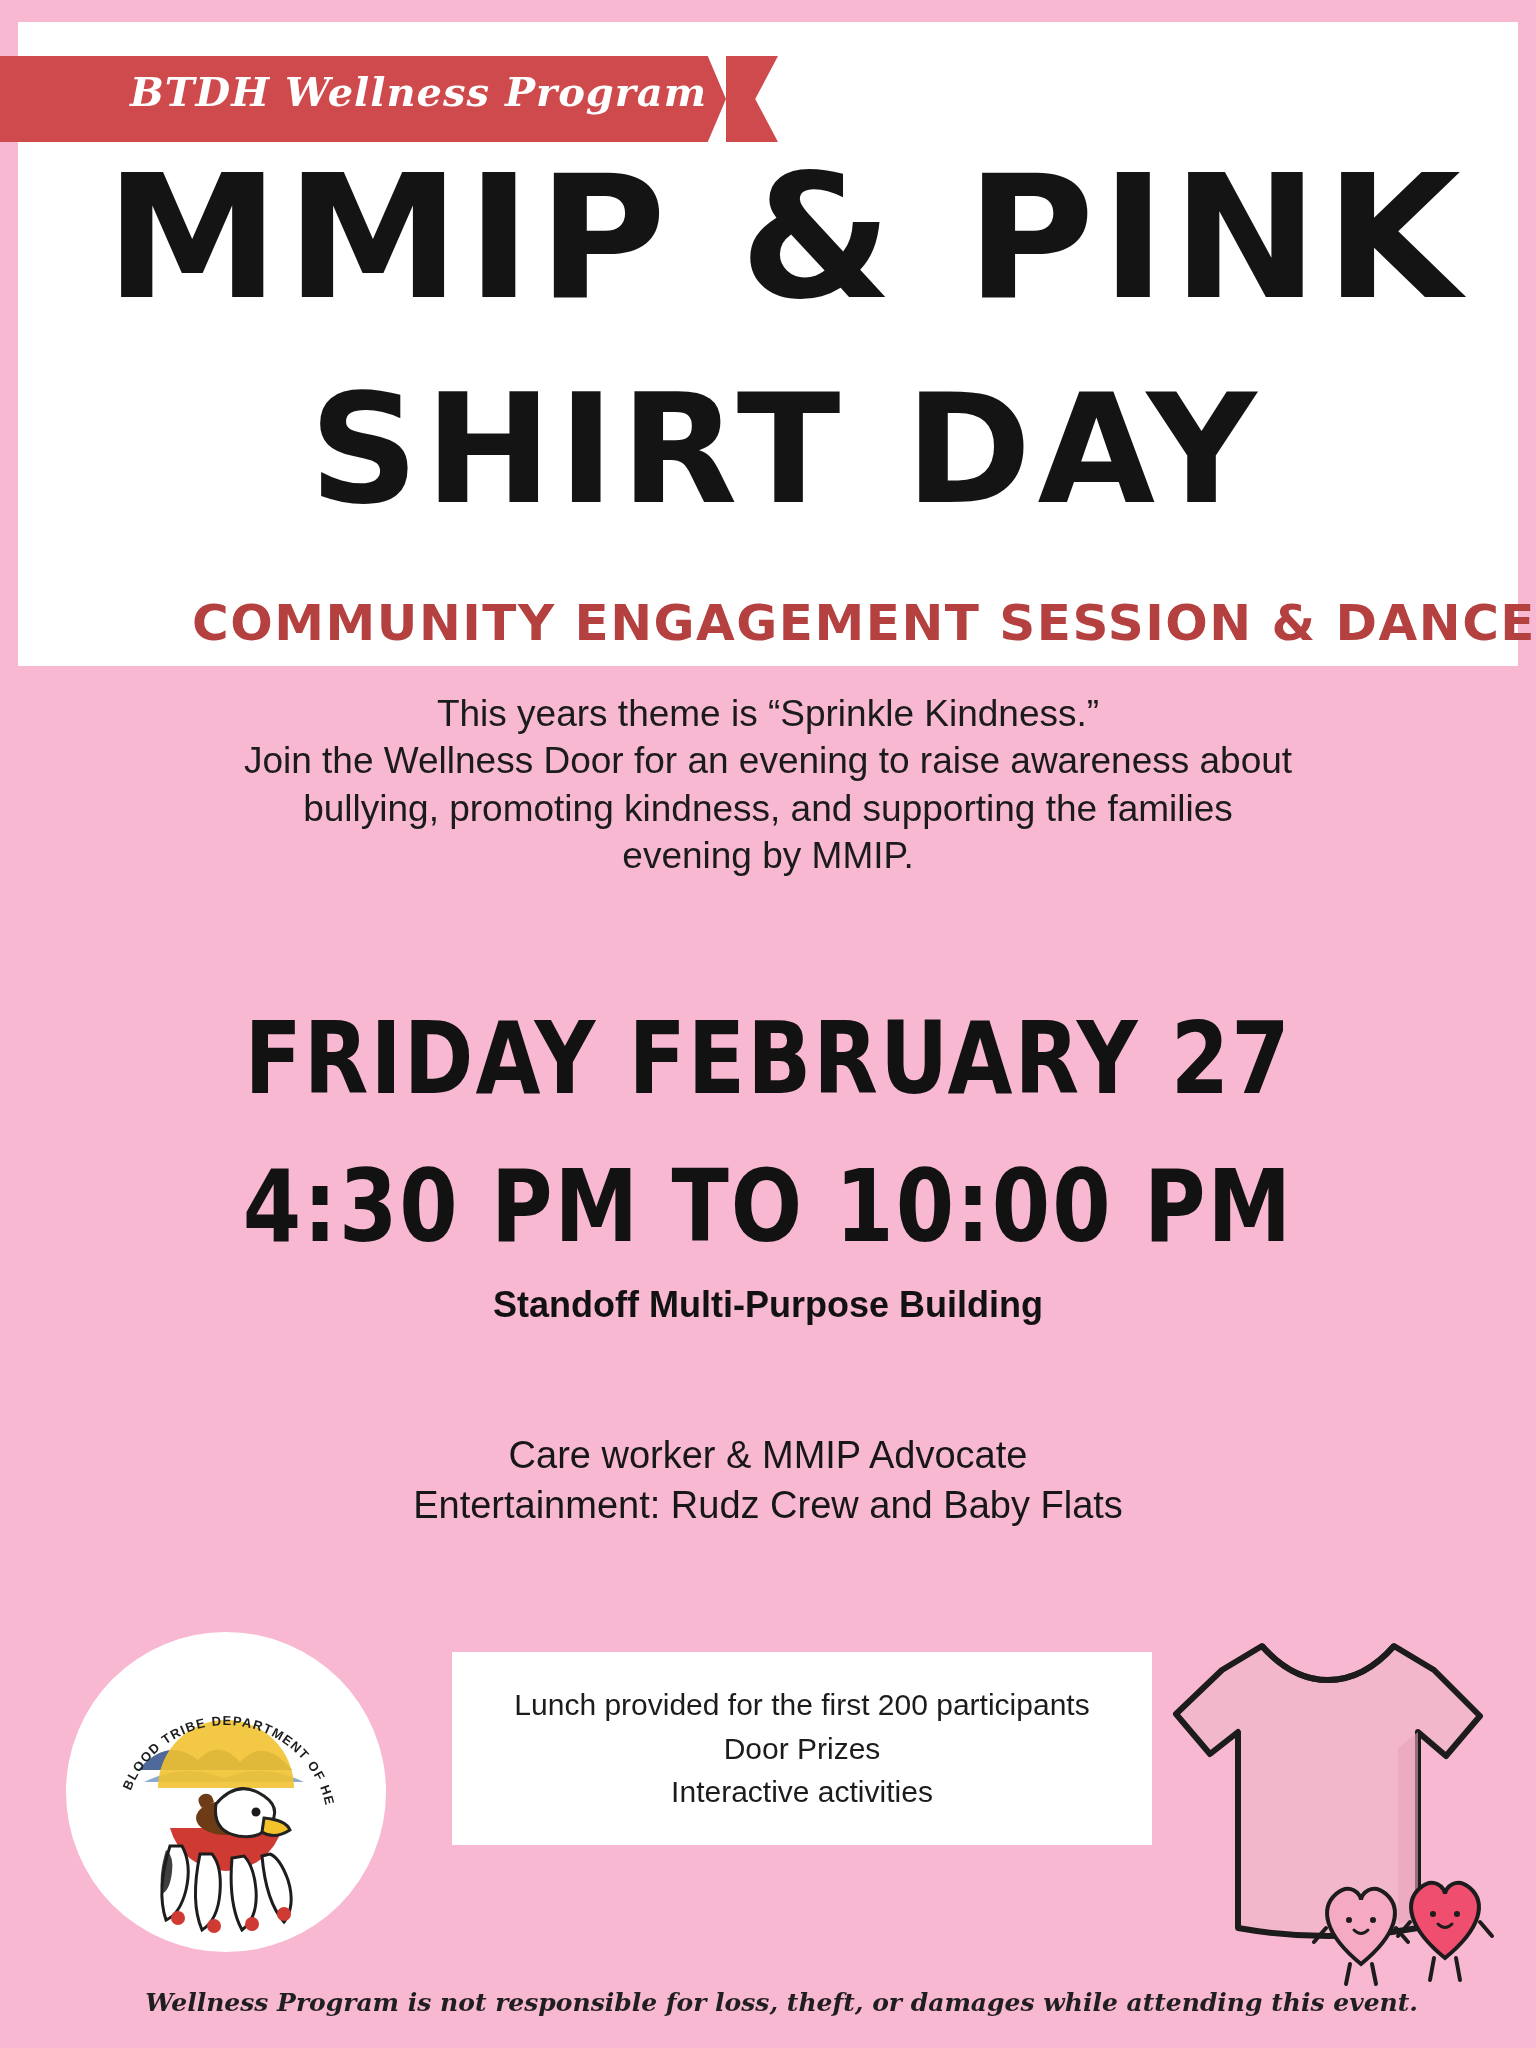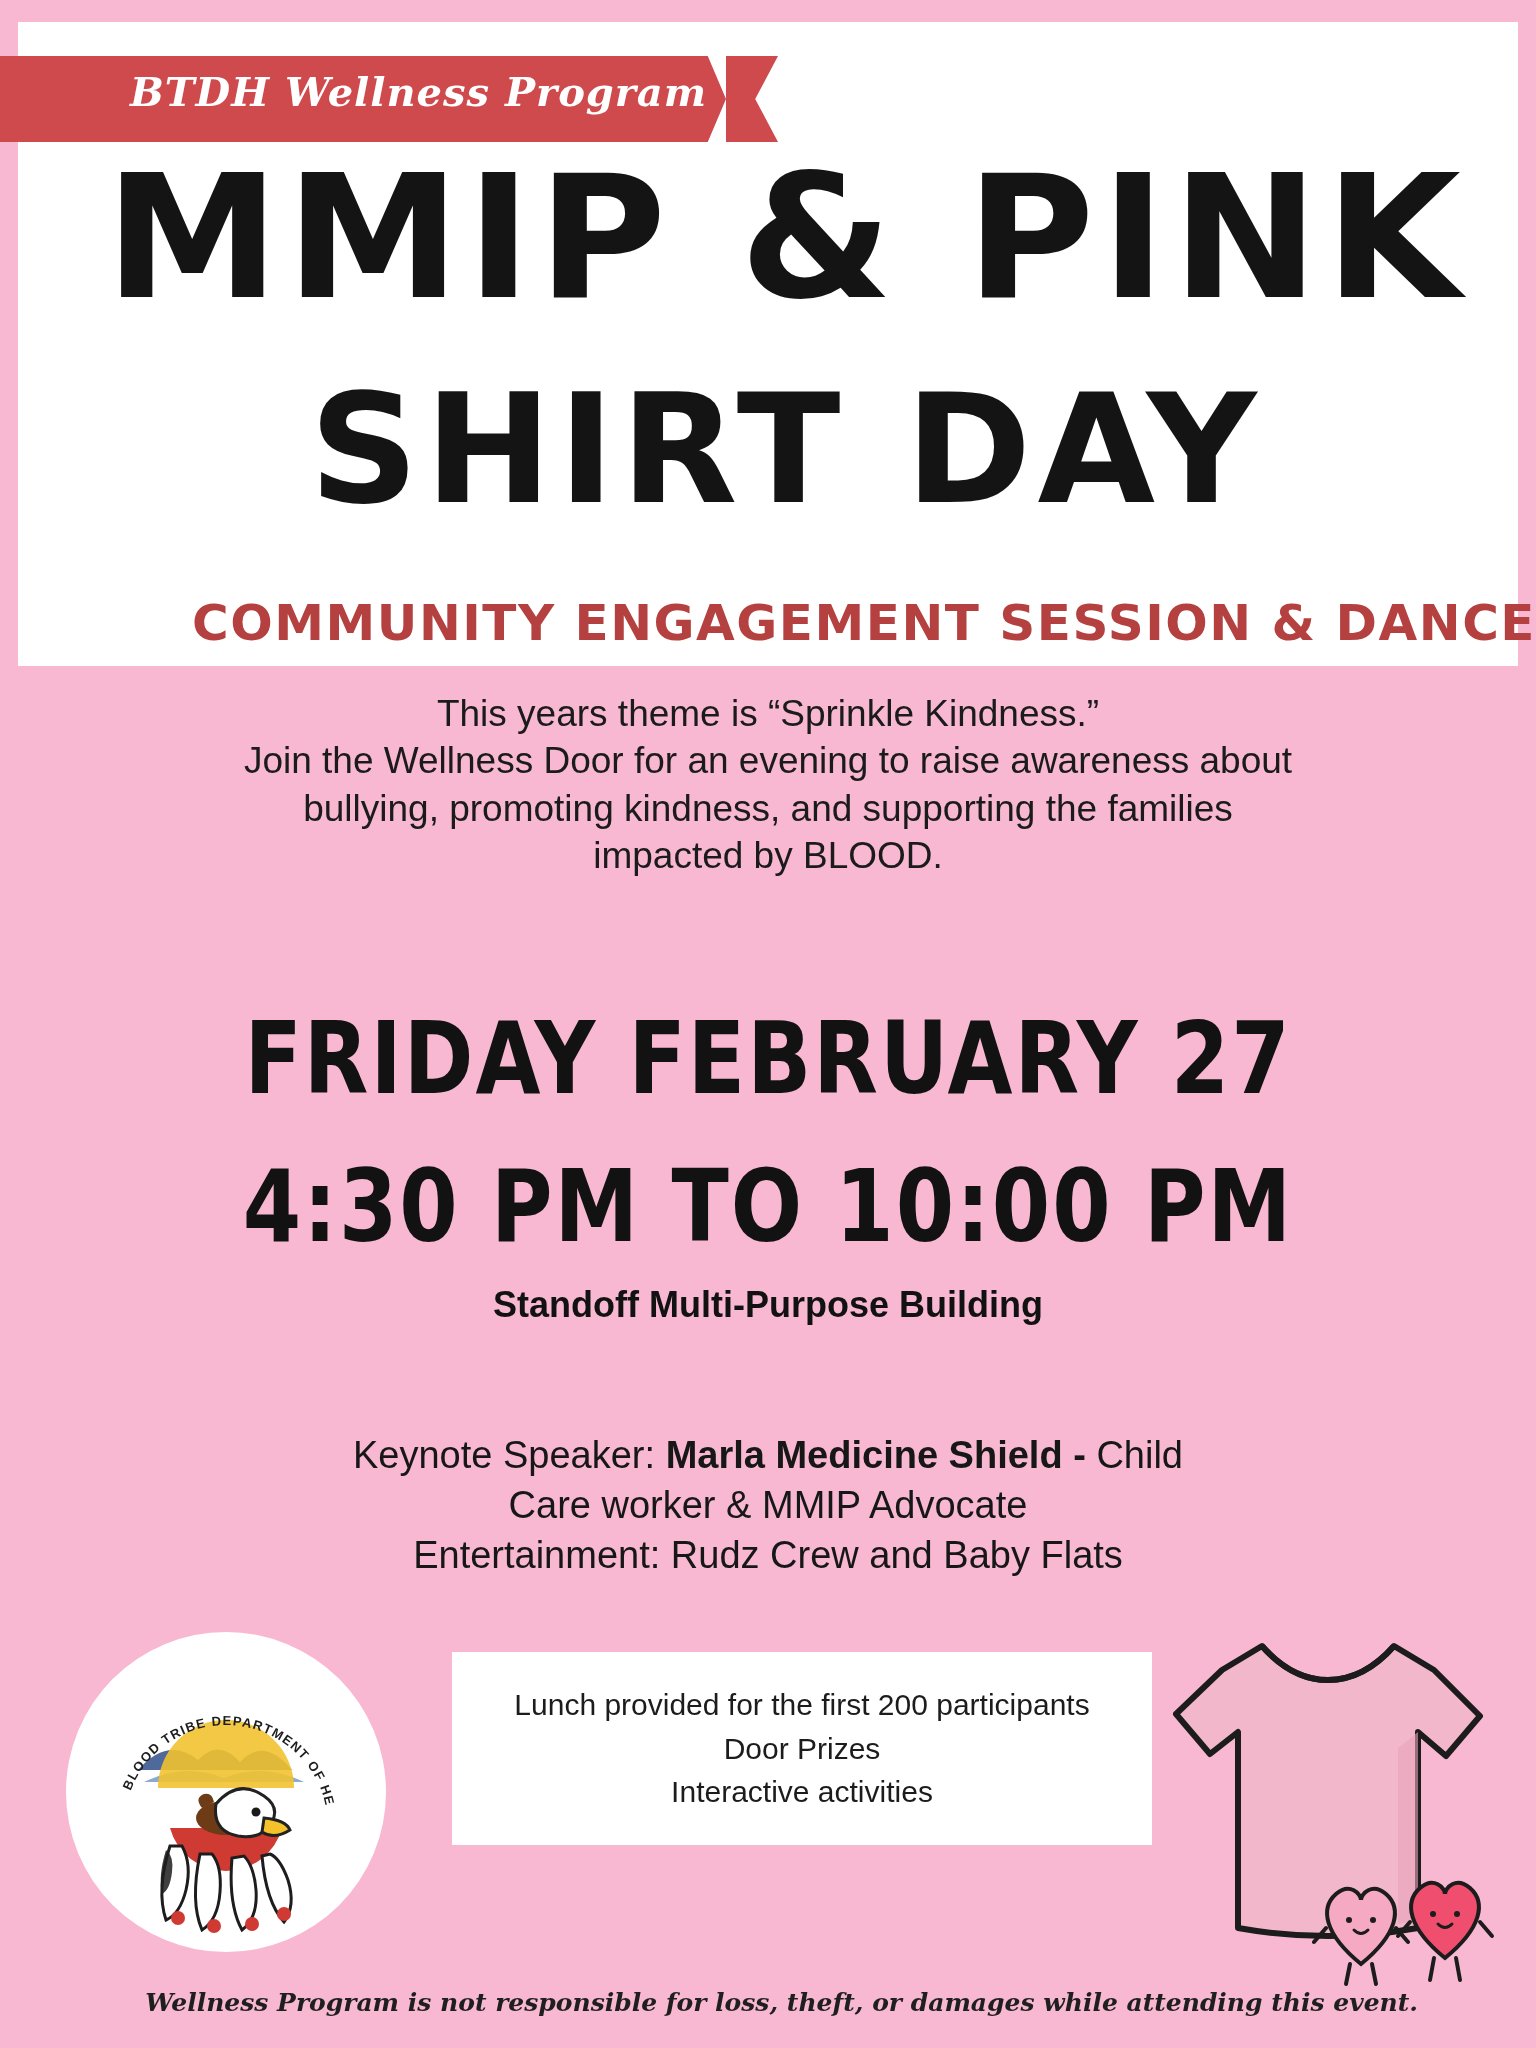--- a/index.html
+++ b/index.html
@@ -248,31 +248,28 @@
 
     <div class="title-1">MMIP &amp; PINK</div>
     <div class="title-2">SHIRT DAY</div>
     <div class="subtitle">COMMUNITY ENGAGEMENT SESSION &amp; DANCE</div>
   </div>
 
   <div class="intro">
     <div>This years theme is “Sprinkle Kindness.”</div>
     <div>Join the Wellness Door for an evening to raise awareness about</div>
     <div>bullying, promoting kindness, and supporting the families</div>
-    <div>impacted by BLOOD.</div>
+    <div>evening by MMIP.</div>
   </div>
 
   <div class="date-line">FRIDAY FEBRUARY 27</div>
   <div class="time-line">4:30 PM TO 10:00 PM</div>
   <div class="venue-line">Standoff Multi-Purpose Building</div>
 
   <div class="speaker-block">
-    <div>
-      <span>Keynote Speaker: </span><b>Marla Medicine Shield - </b><span>Child</span>
-    </div>
     <div>Care worker &amp; MMIP Advocate</div>
     <div>Entertainment: Rudz Crew and Baby Flats</div>
   </div>
 
   <div class="info-box">
     <div>Lunch provided for the first 200 participants</div>
     <div>Door Prizes</div>
     <div>Interactive activities</div>
   </div>
 

